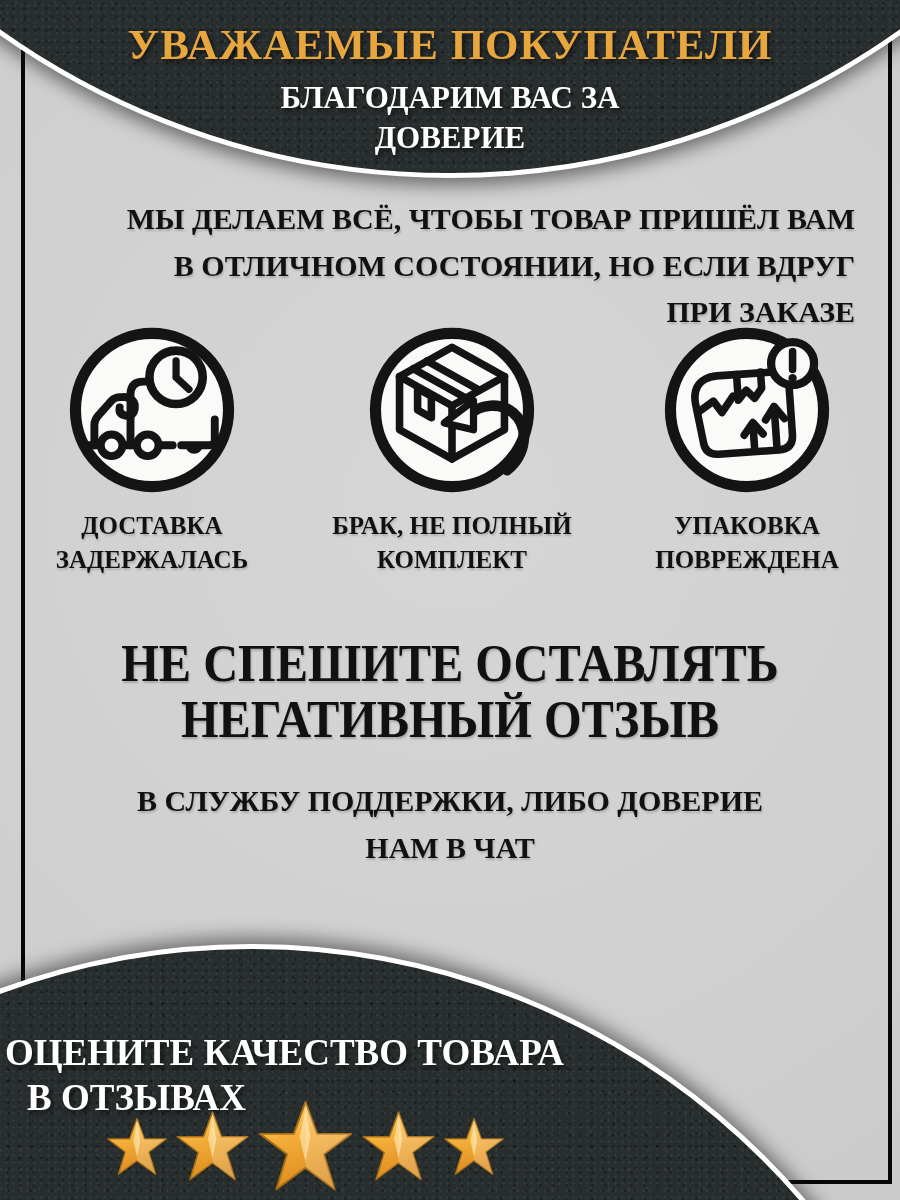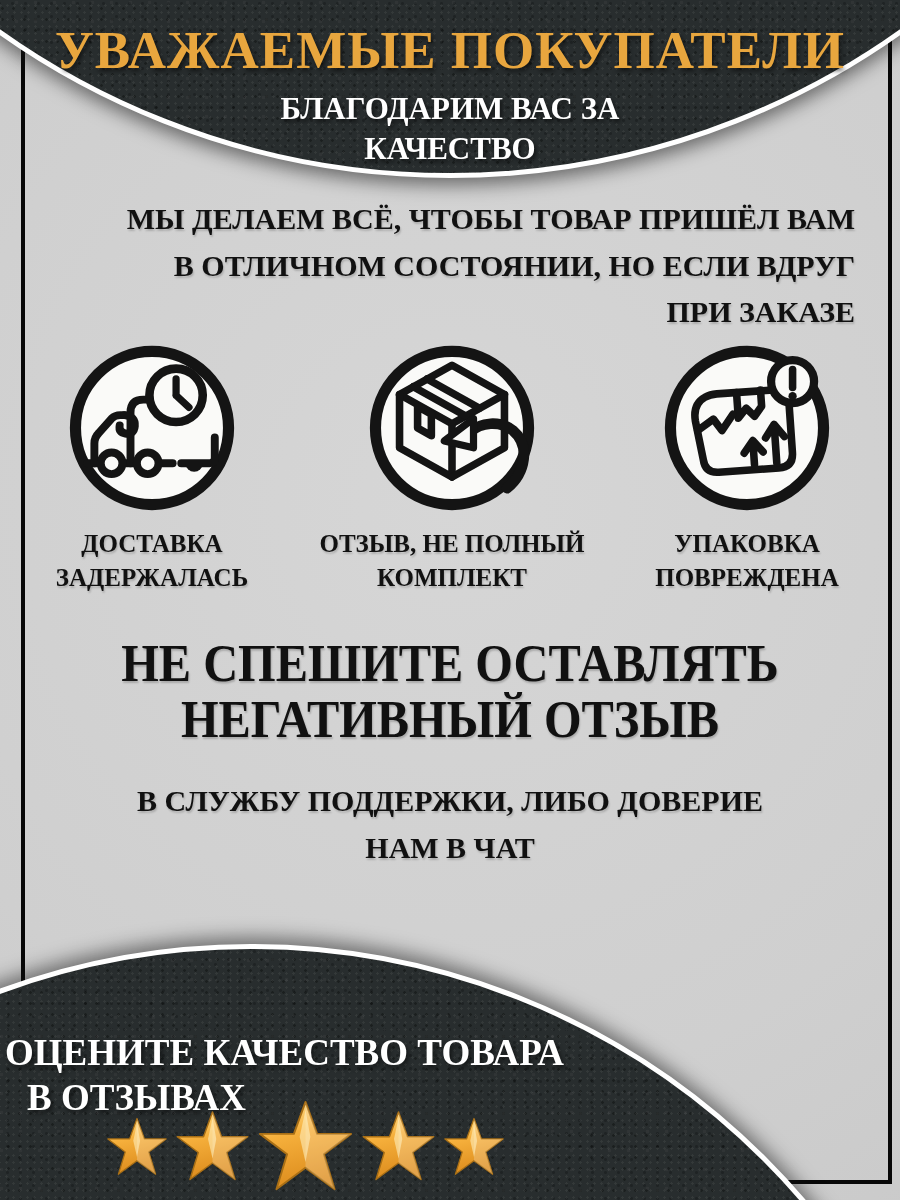--- a/index.html
+++ b/index.html
@@ -30,33 +30,33 @@
     border-radius:50%;border:5px solid #ffffff;box-sizing:border-box;
     box-shadow:0 7px 18px rgba(20,20,20,0.55);z-index:2;
   }
   .arc-bottom{
     position:absolute;left:-478px;top:944px;width:1458px;height:1458px;
     border-radius:50%;border:5px solid #ffffff;box-sizing:border-box;
     box-shadow:0 -7px 18px rgba(20,20,20,0.5);z-index:2;
   }
   .header{position:absolute;top:20px;left:0;width:900px;text-align:center;z-index:3;}
   .title{
-    font-size:53px;font-weight:bold;color:var(--accent-gold,#E8A63E);
+    font-size:43px;font-weight:bold;color:var(--accent-gold,#E8A63E);
     letter-spacing:1px;text-shadow:2px 3px 4px rgba(0,0,0,0.55);
   }
   .subtitle{
     margin-top:9px;font-size:31px;font-weight:bold;color:var(--text-white,#fff);
     line-height:1.28;text-shadow:2px 3px 4px rgba(0,0,0,0.55);
   }
   .intro{
     position:absolute;top:196px;left:45px;width:810px;text-align:right;z-index:3;
     font-size:30px;font-weight:bold;color:var(--text-black,#111);line-height:1.55;
     text-shadow:1px 2px 2px rgba(0,0,0,0.18);
   }
-  .issues{position:absolute;top:342px;left:2px;width:896px;display:flex;z-index:3;}
+  .issues{position:absolute;top:324px;left:2px;width:896px;display:flex;z-index:3;}
   .issue-col{width:300px;}
   .issue-col.col-3{width:290px;}
   .issue-icon{width:172px;height:172px;display:block;margin:0 auto;}
   .issue-label{
     margin:13px 0 0 0;text-align:center;font-weight:bold;font-size:25px;
     line-height:1.34;color:var(--text-black,#111);text-shadow:1px 2px 2px rgba(0,0,0,0.18);
   }
   .warning{
     position:absolute;top:636px;left:0;width:900px;text-align:center;z-index:3;
     font-size:52px;font-weight:bold;color:var(--text-black,#111);line-height:1.07;
@@ -100,21 +100,21 @@
   </svg>
 
   <div class="frame-border"></div>
   <div class="arc-top dark-texture"></div>
   <div class="arc-bottom dark-texture"></div>
 
   <header class="header">
     <div class="title">УВАЖАЕМЫЕ ПОКУПАТЕЛИ</div>
     <div class="subtitle">
       <span class="line">БЛАГОДАРИМ ВАС ЗА</span>
-      <span class="line">КАЧЕСТВО</span>
+      <span class="line">ДОВЕРИЕ</span>
     </div>
   </header>
 
   <section class="intro">
     <span class="line">МЫ ДЕЛАЕМ ВСЁ, ЧТОБЫ ТОВАР ПРИШЁЛ ВАМ</span>
     <span class="line">В ОТЛИЧНОМ СОСТОЯНИИ, НО ЕСЛИ ВДРУГ</span>
     <span class="line">ПРИ ЗАКАЗЕ</span>
   </section>
 
   <section class="issues">
@@ -149,21 +149,21 @@
           <path d="M19.5 30.5 V61.5 L50 78.5 V47.5"></path>
           <path d="M80.5 30.5 V61.5 L50 78.5"></path>
           <path d="M27.5 26 L58 43"></path>
           <path d="M35.5 21.5 L66 38.5"></path>
           <path d="M30 37.5 L38 42 V54.5 L30 50 Z"></path>
         </g>
         <path d="M82 85 C93 76 95.5 60 85.5 51.5 C78 45.5 66.5 46.5 60.5 52.5" fill="none" stroke="#141414" stroke-width="6.2" stroke-linecap="round"></path>
         <polygon points="45.5,57.5 62.5,44.5 62.5,61.5" fill="#FAFAF8" stroke="#141414" stroke-width="4.2" stroke-linejoin="round"></polygon>
       </svg>
       <p class="issue-label">
-        <span class="line">ОТЗЫВ, НЕ ПОЛНЫЙ</span>
+        <span class="line">БРАК, НЕ ПОЛНЫЙ</span>
         <span class="line">КОМПЛЕКТ</span>
       </p>
     </div>
 
     <div class="issue-col col-3">
       <svg viewBox="0 0 100 100" class="issue-icon">
         <circle cx="50" cy="50" r="44.5" fill="#FAFAF8" stroke="#141414" stroke-width="6.5"></circle>
         <g transform="rotate(-4 50 52)" fill="none" stroke="#141414" stroke-width="4.4" stroke-linecap="round" stroke-linejoin="round">
           <path d="M34 29 H67 Q75.5 29 75.5 37.5 V66 Q75.5 74.5 67 74.5 H32 Q24 74.5 23.5 66.5 L20.5 44 Q19.5 34 27 30.5 Q30 29 34 29 Z" fill="#FAFAF8"></path>
           <path d="M45.5 29 V44 L50.5 38.5 L55 43.5 L59.5 38 V28.5"></path>

